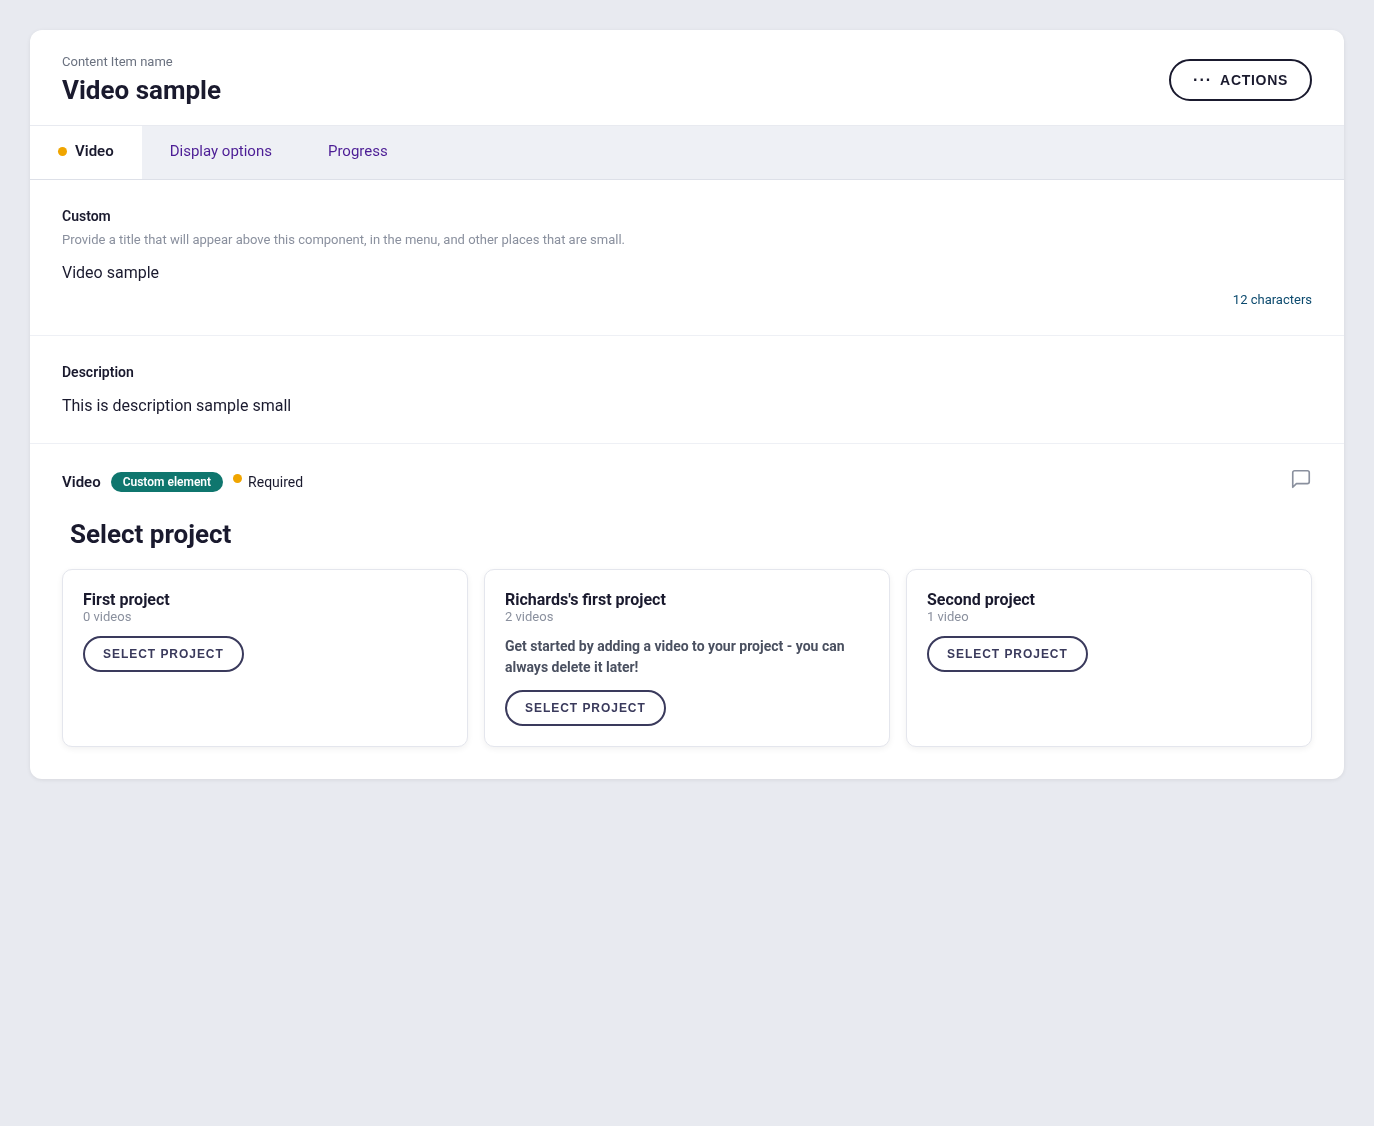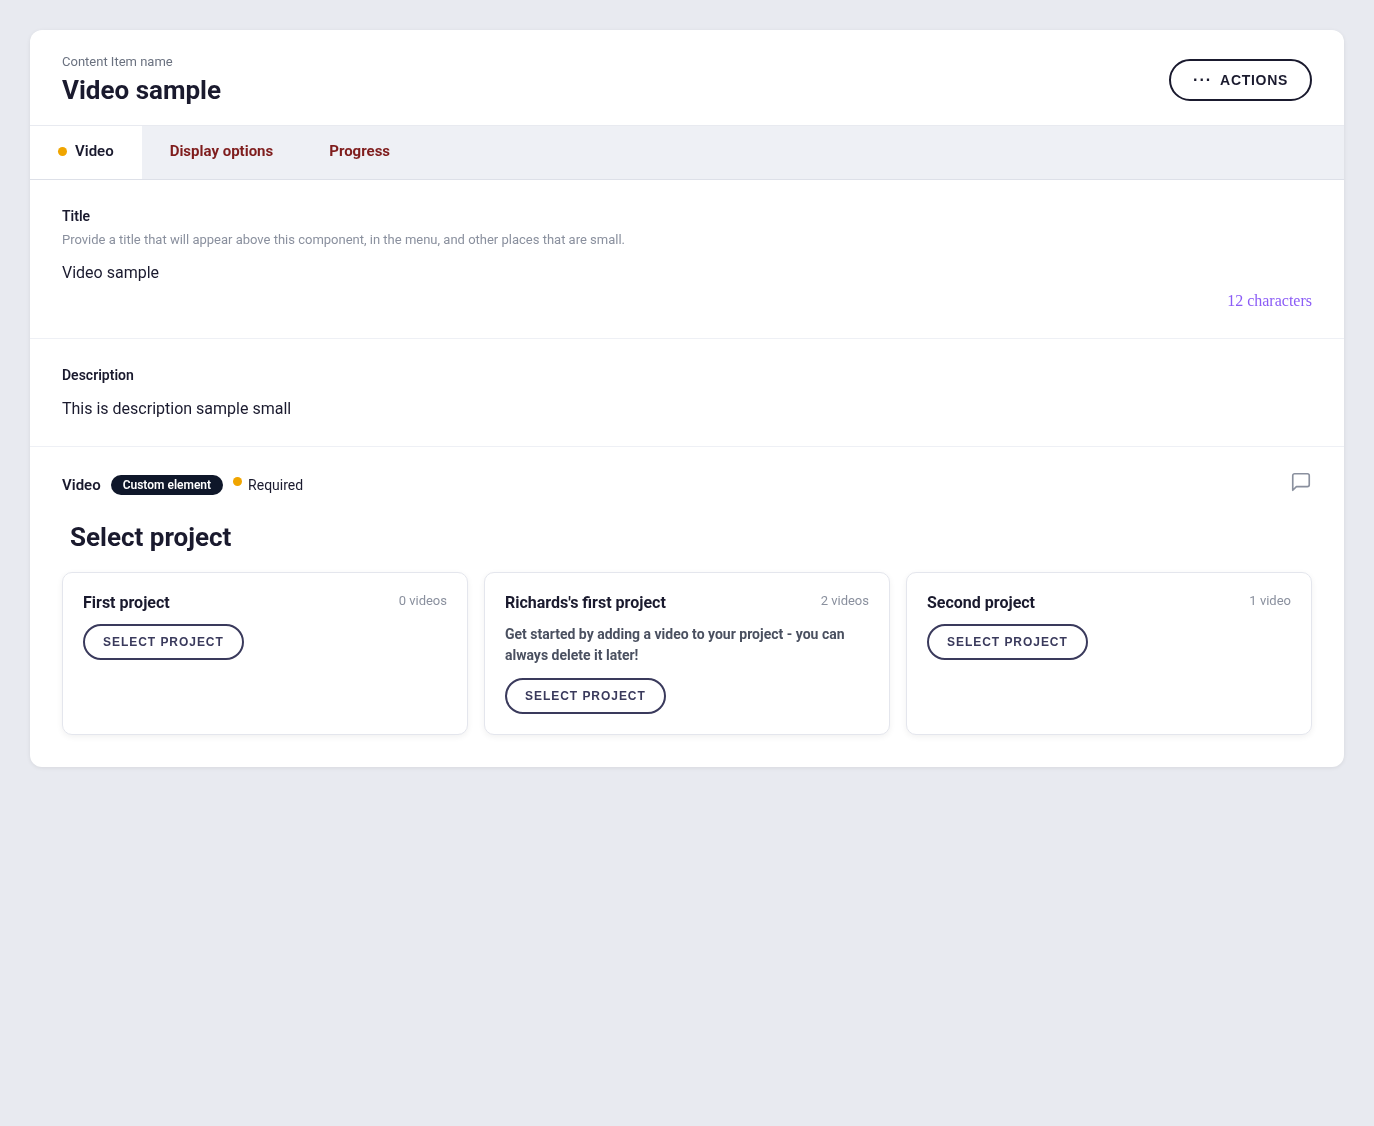--- a/index.html
+++ b/index.html
@@ -53,22 +53,22 @@
 
     
     .tabs-bar {
       background: #eef0f5;
       display: flex;
       border-bottom: 1px solid #dde0e8;
     }
     .tab {
       padding: 16px 28px;
       font-size: 15px;
-      font-weight: 700;
-      color: #7f1d1d;
+      font-weight: 400;
+      color: #4c1d95;
       cursor: pointer;
       display: flex;
       align-items: center;
       gap: 8px;
       border-bottom: 3px solid transparent;
       transition: all 0.15s;
     }
     .tab.active {
       background: white;
       color: #1a1a2e;
@@ -98,43 +98,42 @@
       font-size: 13px;
       color: #8a909e;
       margin-bottom: 16px;
     }
     .field-value {
       font-size: 16px;
       color: #1a1a2e;
     }
     .char-count {
       text-align: right;
-      font-size: 16px;
-      color: #8b5cf6;
+      font-size: 13px;
+      color: #0c4a6e;
       margin-top: 10px;
-      font-family: Liberation Serif, serif;
     }
 
     
     .video-section {
       padding: 24px 32px 32px;
     }
     .video-section-header {
       display: flex;
       align-items: center;
       gap: 10px;
       margin-bottom: 24px;
     }
     .video-label {
       font-size: 15px;
       font-weight: 600;
       color: #1a1a2e;
     }
     .badge-custom {
-      background: #0f172a;
+      background: #0f766e;
       color: white;
       border-radius: 20px;
       padding: 3px 12px;
       font-size: 12px;
       font-weight: 600;
     }
     .required-indicator {
       display: flex;
       align-items: flex-start;
       gap: 6px;
@@ -177,20 +176,21 @@
       box-shadow: 0 2px 6px rgba(0,0,0,0.06);
       min-height: 160px;
       display: flex;
       flex-direction: column;
       gap: 12px;
     }
     .project-card-header {
       display: flex;
       justify-content: space-between;
       align-items: flex-start;
+      flex-direction: column;
     }
     .project-name {
       font-size: 16px;
       font-weight: 700;
       color: #1a1a2e;
     }
     .video-count {
       font-size: 13px;
       color: #8a909e;
       white-space: nowrap;
@@ -238,21 +238,21 @@
     </div>
     <div class="tab">
       <span>Display options</span>
     </div>
     <div class="tab">
       <span>Progress</span>
     </div>
   </div>
 
   <div class="section">
-    <div class="section-label">Title</div>
+    <div class="section-label">Custom</div>
     <div class="section-hint">Provide a title that will appear above this component, in the menu, and other places that are small.</div>
     <div class="field-value">Video sample</div>
     <div class="char-count">12 characters</div>
   </div>
 
   <div class="section">
     <div class="section-label">Description</div>
     <div class="field-value" style="margin-top:16px;">This is description sample small</div>
   </div>
 

